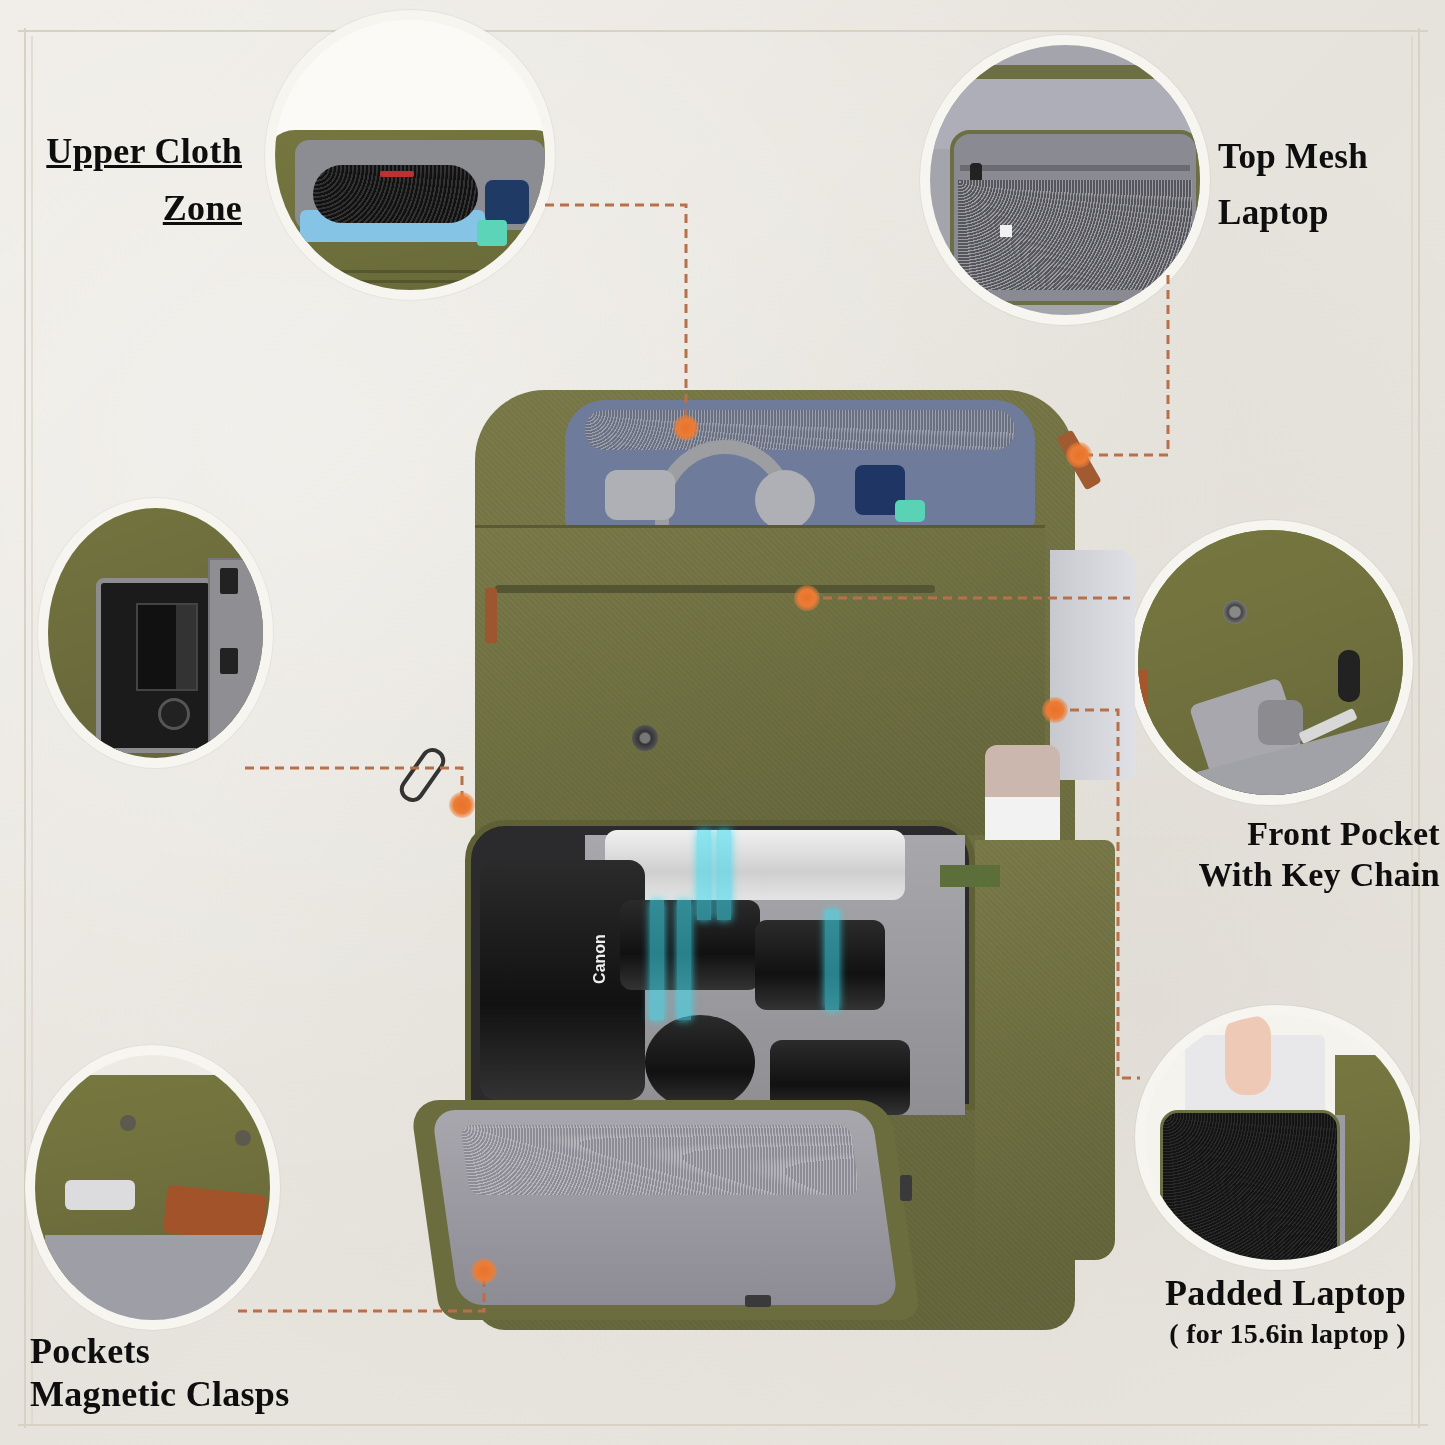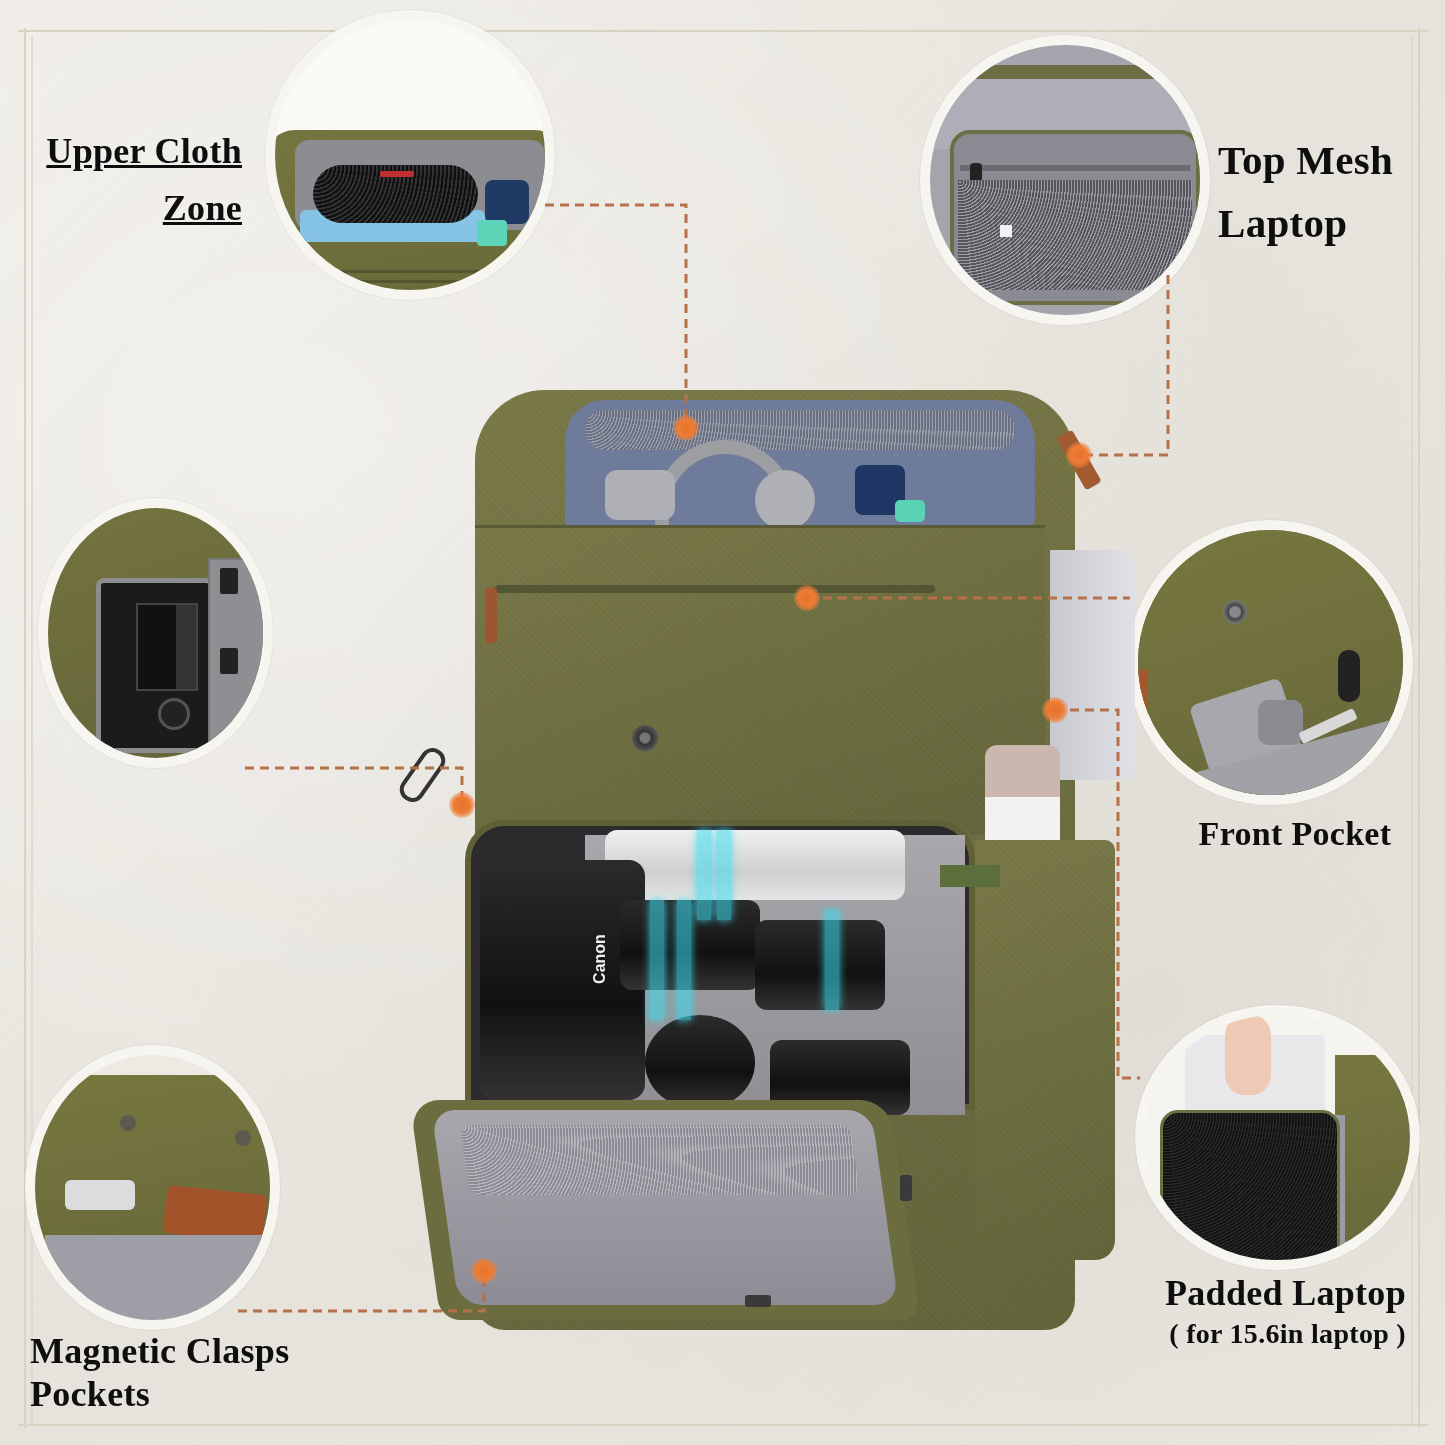--- a/index.html
+++ b/index.html
@@ -196,33 +196,34 @@
 <div class="dot" style="left:794px; top:585px;"></div>
 <div class="dot" style="left:1042px; top:697px;"></div>
 <div class="dot" style="left:449px; top:792px;"></div>
 <div class="dot" style="left:471px; top:1258px;"></div>
 
 <div class="label" style="left:30px; top:128px; font-size:36px; text-align:right; width:212px;text-decoration:underline;">
   <span>Upper Cloth</span>
   <span style="margin-top:10px;">Zone</span>
 </div>
 
-<div class="label" style="left:1218px; top:134px; font-size:41px;">
+<div class="label" style="left:1218px; top:134px; font-size:35px;">
   <span>Top Mesh</span>
   <span style="margin-top:10px;">Laptop</span>
 </div>
 
 <div class="label" style="left:20px; top:796px; font-size:38px; line-height:1.05;">
 </div>
 
-<div class="label" style="left:1150px; top:814px; width:290px; font-size:34px; text-align:center; line-height:1.2;">
+<div class="label" style="left:1150px; top:814px; width:290px; font-size:34px; text-align:right; line-height:1.2;">
   <span>Front Pocket</span>
+  <span>With Key Chain</span>
 </div>
 
 <div class="label" style="left:30px; top:1330px; font-size:36px; line-height:1.2;">
+  <span>Pockets</span>
   <span>Magnetic Clasps</span>
-  <span>Pockets</span>
 </div>
 
 <div class="label" style="left:1126px; top:1272px; width:280px; font-size:36px; text-align:right; line-height:1.2;">
   <span>Padded Laptop</span>
   <span class="sub" style="font-size:28px; margin-top:2px;">( for 15.6in laptop )</span>
 </div>
 
 </body></html>

